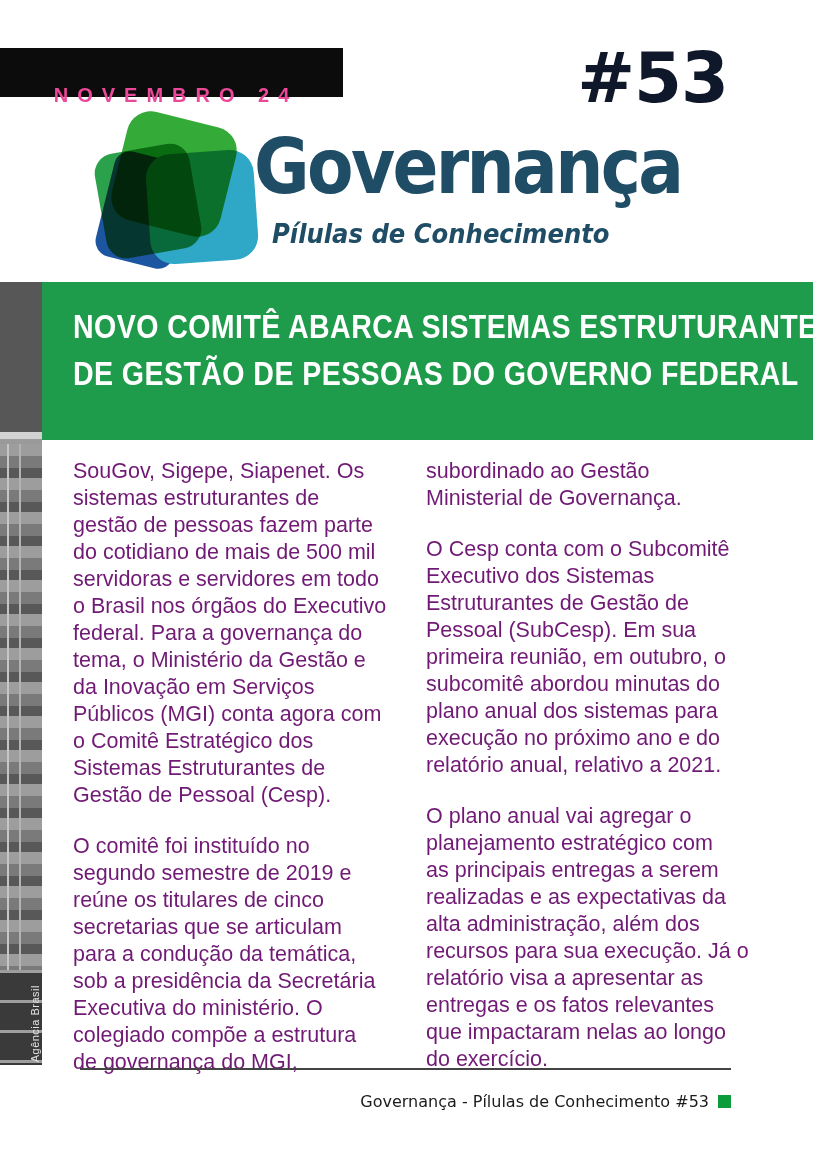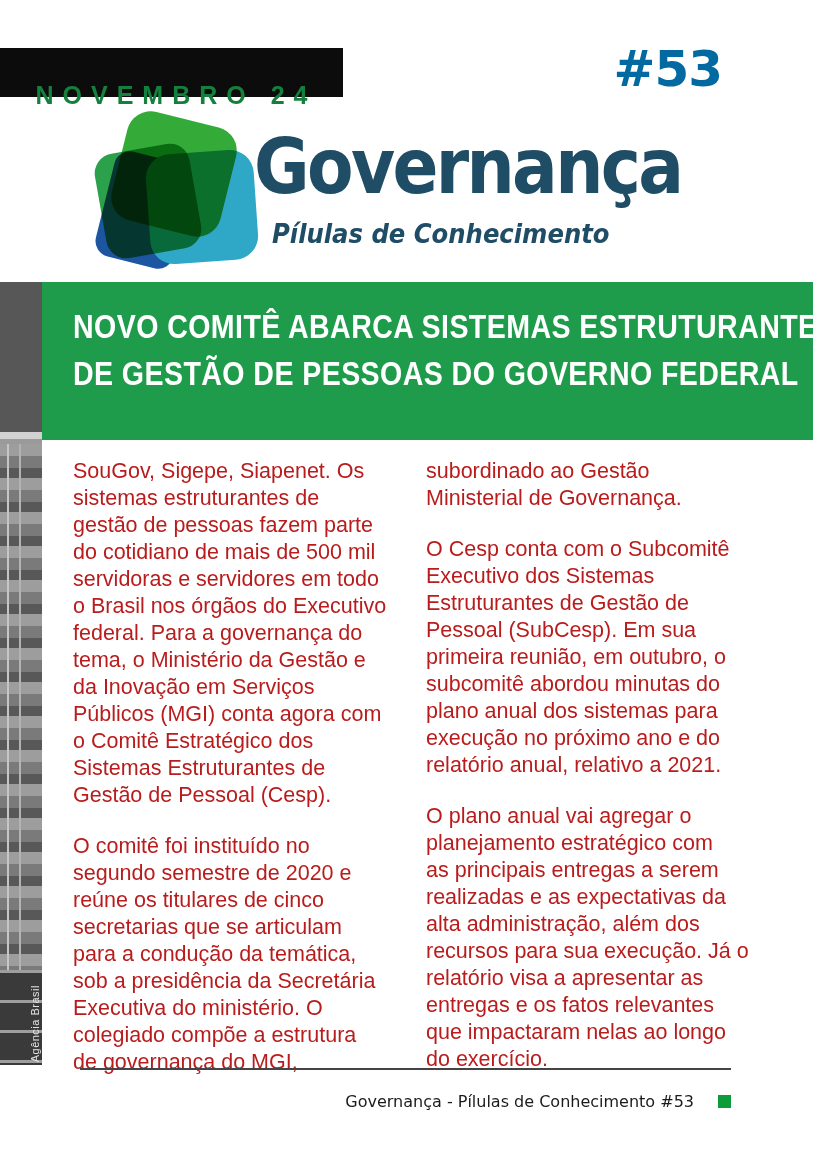--- a/index.html
+++ b/index.html
@@ -2,24 +2,24 @@
 <html><head>
 <meta charset="utf-8">
 <style>
   html,body{margin:0;padding:0;}
   body{width:813px;height:1150px;background:#ffffff;font-family:"Liberation Sans",sans-serif;overflow:hidden;}
   .page{position:relative;width:813px;height:1150px;background:#ffffff;overflow:hidden;}
 
   
   .date-banner{position:absolute;left:0;top:48px;width:343px;height:49px;background:#0c0c0c;
     display:flex;align-items:center;justify-content:center;}
-  .date-banner span{color:#15803d;font-size:25px;font-weight:bold;letter-spacing:9px;
+  .date-banner span{color:#ec4899;font-size:20px;font-weight:bold;letter-spacing:9px;
     font-family:"Liberation Sans",sans-serif;padding-left:9px;margin-top:45px;}
-  .issue-number{position:absolute;right:91px;top:44px;font-size:50px;font-weight:800;
-    color:#0369a1;letter-spacing:-1px;font-family:"DejaVu Sans",sans-serif;line-height:1;}
+  .issue-number{position:absolute;right:85px;top:44px;font-size:69px;font-weight:800;
+    color:#0f172a;letter-spacing:-1px;font-family:"DejaVu Sans",sans-serif;line-height:1;}
 
   
   .logo-shapes{position:absolute;left:100px;top:116px;width:160px;height:150px;isolation:isolate;}
   .logo-shapes .shape{position:absolute;}
   .shape-navy{left:4px;top:40px;width:80px;height:108px;border-radius:16px;background:#1c55a0;transform:rotate(14deg);}
   .shape-teal{left:48px;top:36px;width:108px;height:110px;border-radius:24px;background:#2ea8c6;transform:rotate(-4deg);}
   .shape-green-left{left:0;top:32px;width:96px;height:106px;border-radius:20px;background:#1e9b40;
     transform:rotate(-10deg);mix-blend-mode:multiply;opacity:.94;}
   .shape-green-top{left:18px;top:2px;width:112px;height:112px;border-radius:24px;background:#27a52b;
     transform:rotate(14deg);mix-blend-mode:multiply;opacity:.94;}
@@ -50,26 +50,26 @@
   .headline{position:absolute;left:31px;top:21px;color:#ffffff;font-weight:bold;
     font-family:"Liberation Sans",sans-serif;}
   .headline .hl-line{font-size:34px;line-height:47px;white-space:nowrap;
     transform:scaleX(.84);transform-origin:left top;letter-spacing:.5px;}
 
   
   .article{position:absolute;left:0;top:458px;width:813px;}
   .col{position:absolute;top:0;}
   .col-1{left:73px;width:350px;}
   .col-2{left:426px;width:360px;}
-  .col p{margin:0 0 24px 0;font-size:21.5px;line-height:27px;color:#b91c1c;
+  .col p{margin:0 0 24px 0;font-size:21.5px;line-height:27px;color:#701a75;
     white-space:pre;font-family:"Liberation Sans",sans-serif;}
 
   
   .footer-divider{position:absolute;left:80px;top:1068px;width:651px;height:2px;background:#444444;}
-  .footer-row{position:absolute;right:82px;top:1092px;display:flex;align-items:center;gap:24px;}
+  .footer-row{position:absolute;right:82px;top:1092px;display:flex;align-items:center;gap:9px;}
   .footer-text{font-size:16px;color:#1b1b1b;font-family:"DejaVu Sans",sans-serif;}
   .footer-square{width:13px;height:13px;background:#0c9c39;}
 </style>
 </head>
 <body>
 
 <div class="page">
 
   <div class="date-banner">
     <span>NOVEMBRO 24</span>
@@ -110,21 +110,21 @@
 servidoras e servidores em todo
 o Brasil nos órgãos do Executivo
 federal. Para a governança do
 tema, o Ministério da Gestão e
 da Inovação em Serviços
 Públicos (MGI) conta agora com
 o Comitê Estratégico dos
 Sistemas Estruturantes de
 Gestão de Pessoal (Cesp).</p>
       <p>O comitê foi instituído no
-segundo semestre de 2020 e
+segundo semestre de 2019 e
 reúne os titulares de cinco
 secretarias que se articulam
 para a condução da temática,
 sob a presidência da Secretária
 Executiva do ministério. O
 colegiado compõe a estrutura
 de governança do MGI,</p>
     </div>
     <div class="col col-2">
       <p>subordinado ao Gestão

